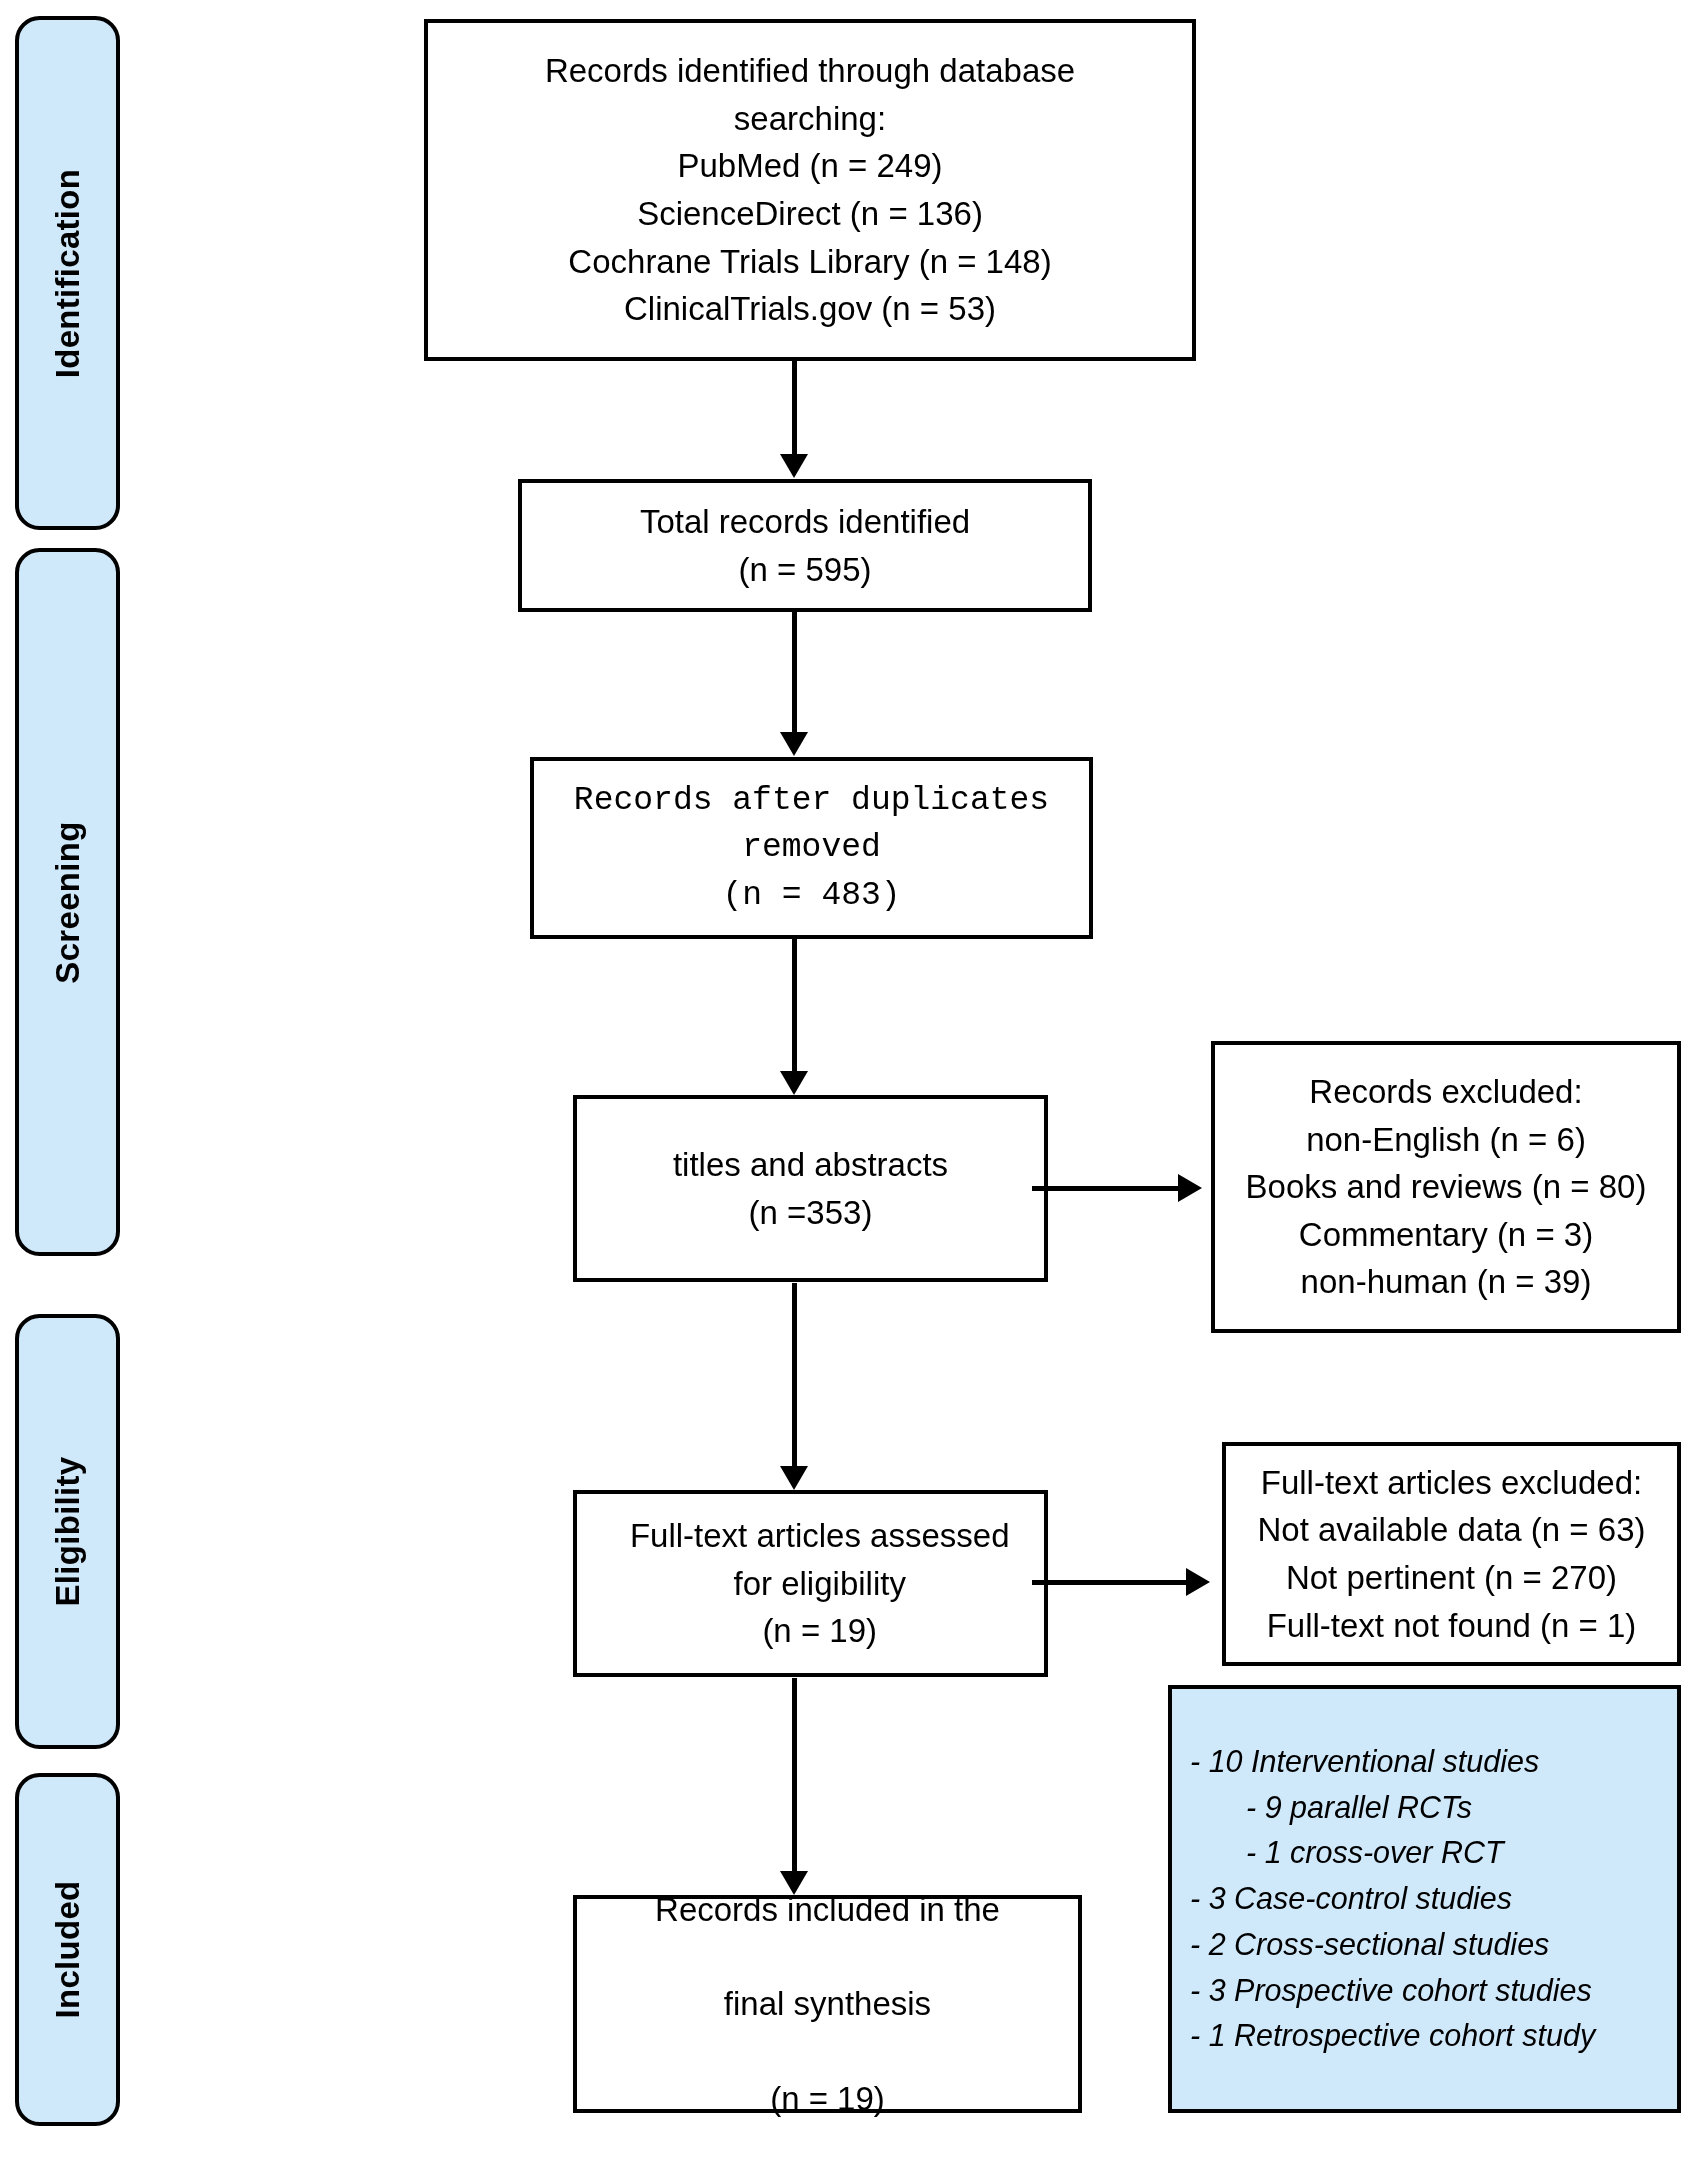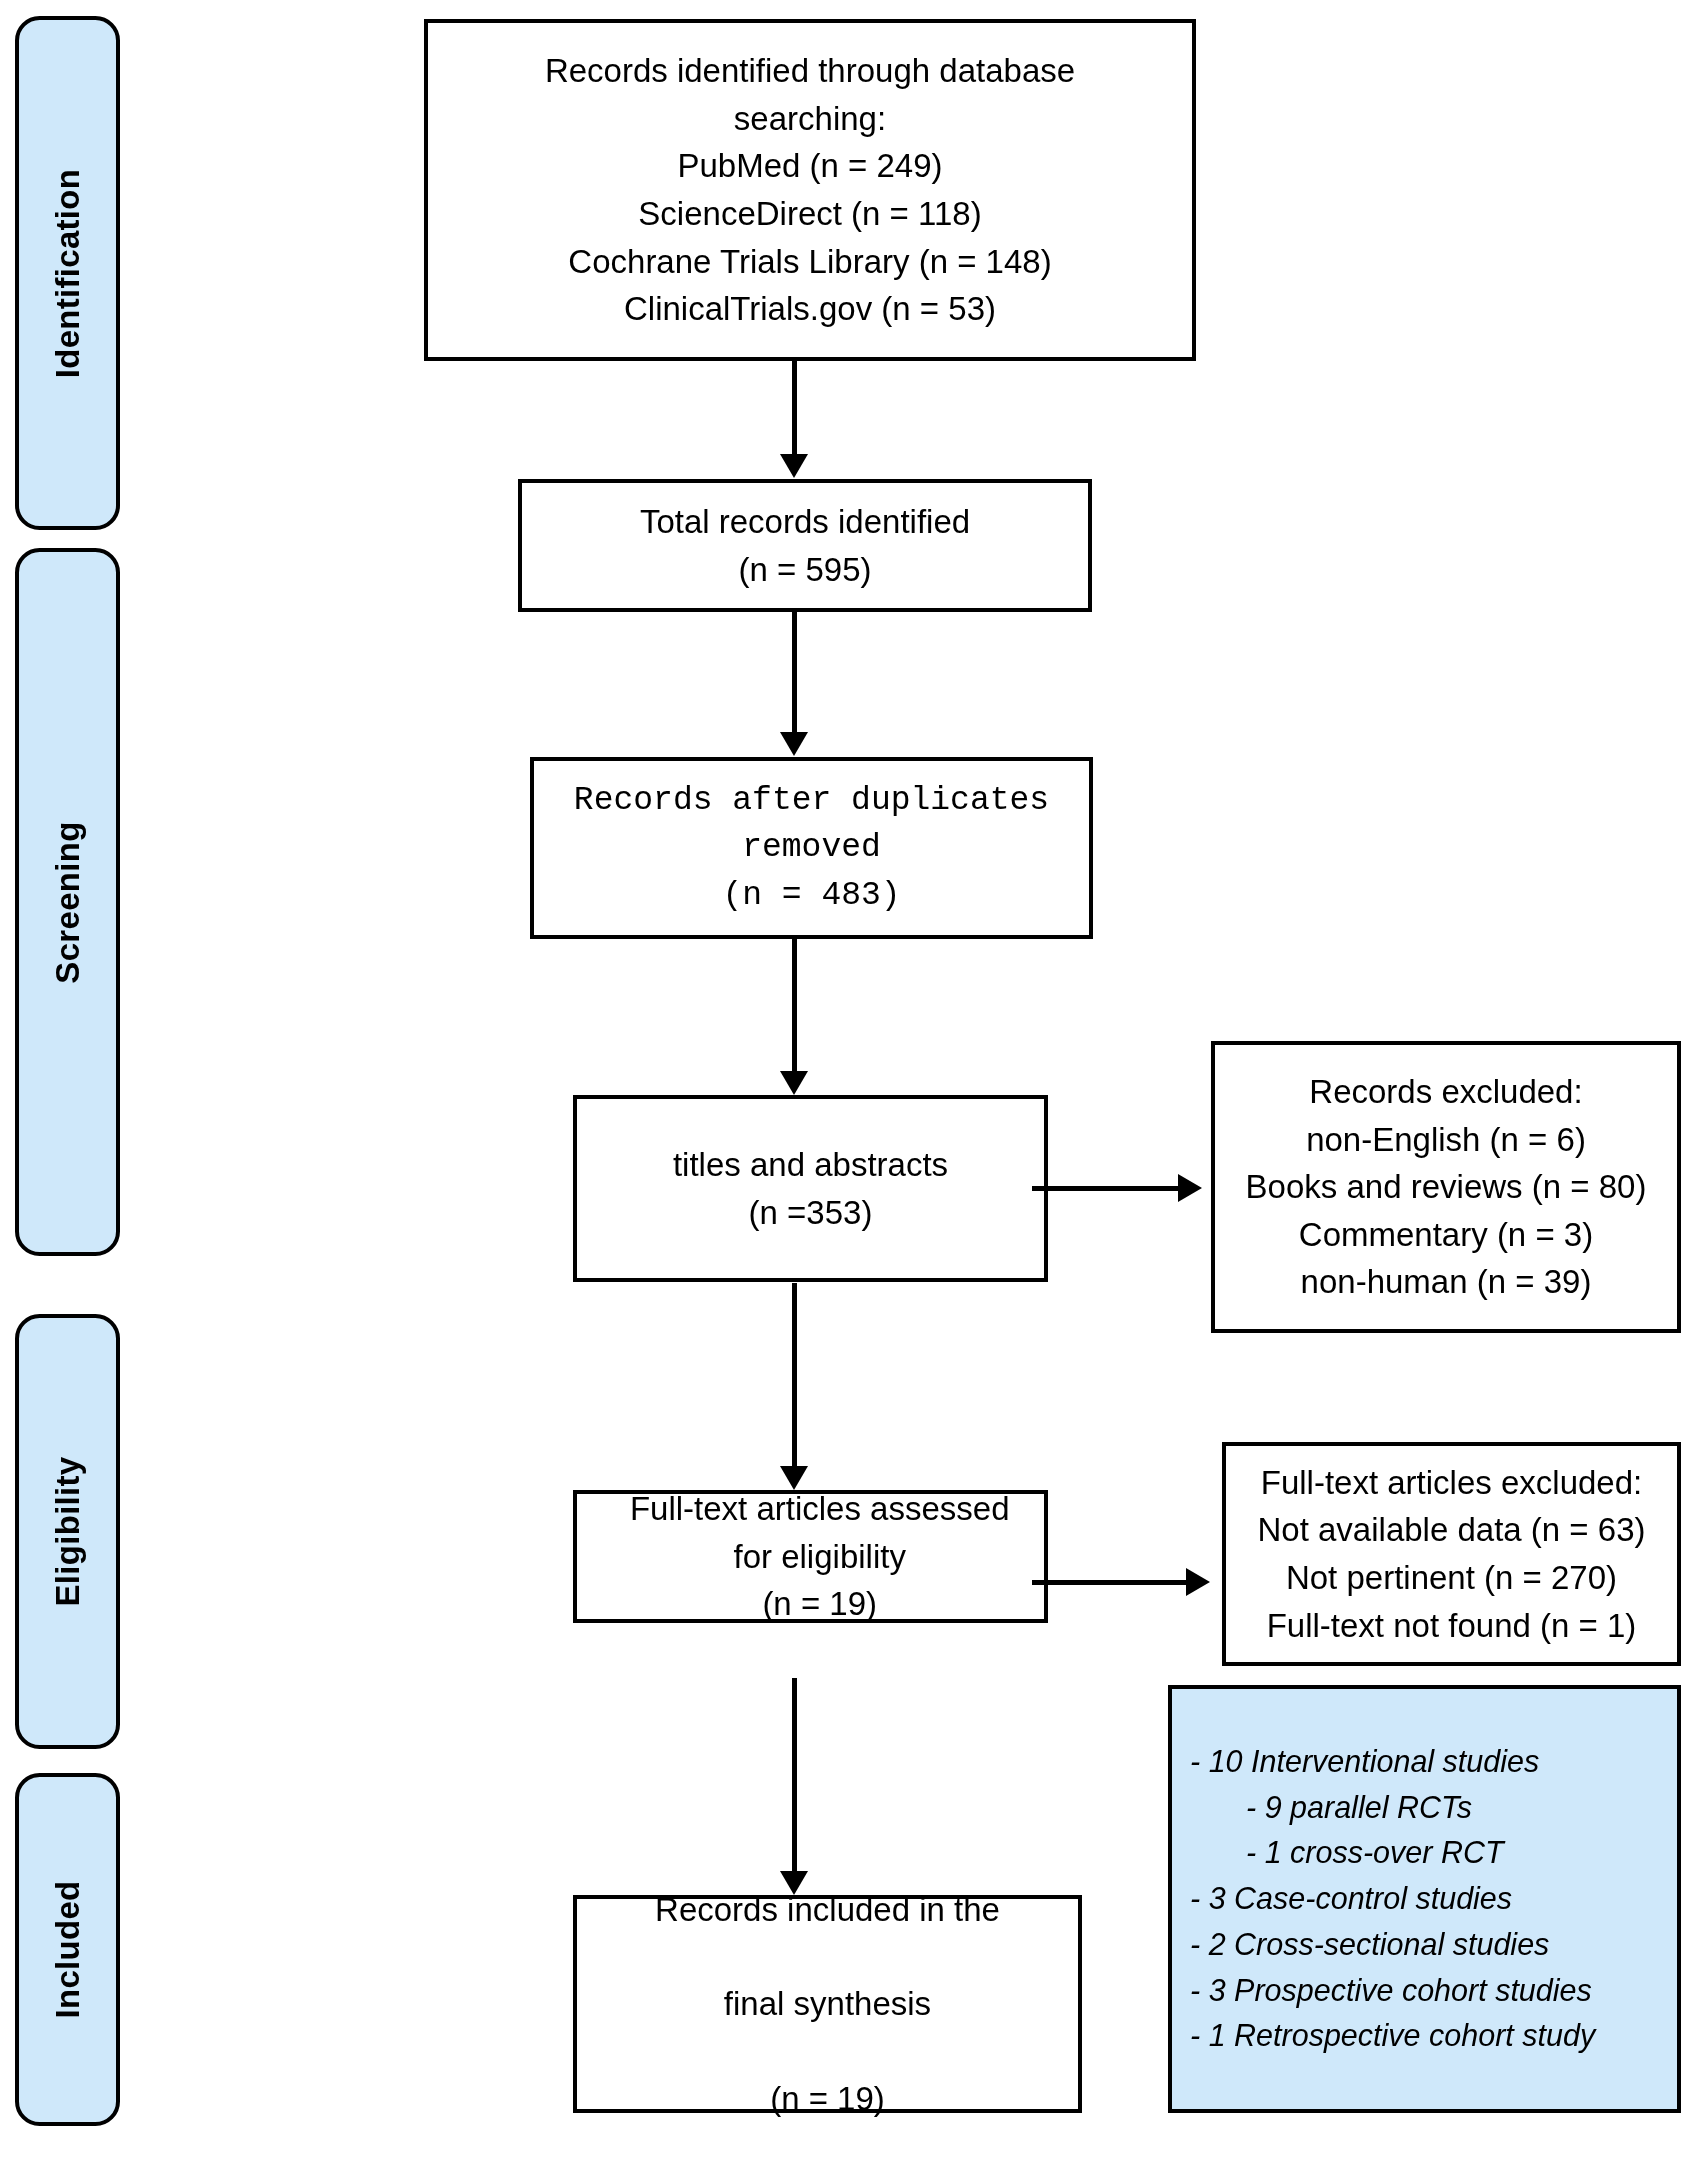--- a/index.html
+++ b/index.html
@@ -122,21 +122,21 @@
   </div>
 
   <div class="stage-tab" style="left:15px; top:1773px; width:105px; height:353px;">
     <span class="stage-label">Included</span>
   </div>
 
   <div class="flow-box" style="left:408px; top:19px; width:772px; height:342px;">
     <span class="line">Records identified through database</span>
     <span class="line">searching:</span>
     <span class="line">PubMed (n = 249)</span>
-    <span class="line">ScienceDirect (n = 118)</span>
+    <span class="line">ScienceDirect (n = 136)</span>
     <span class="line">Cochrane Trials Library (n = 148)</span>
     <span class="line">ClinicalTrials.gov (n = 53)</span>
   </div>
 
   <div class="v-line" style="left:792px; top:361px; width:4.8px; height:95px;"></div>
   <div class="arrow-down" style="left:780px; top:454px;"></div>
 
   <div class="flow-box" style="left:502px; top:479px; width:574px; height:133px;">
     <span class="line">Total records identified</span>
     <span class="line">(n = 595)</span>
@@ -166,21 +166,21 @@
     <span class="line">Records excluded:</span>
     <span class="line">non-English (n = 6)</span>
     <span class="line">Books and reviews (n = 80)</span>
     <span class="line">Commentary (n = 3)</span>
     <span class="line">non-human (n = 39)</span>
   </div>
 
   <div class="v-line" style="left:792px; top:1283px; width:4.8px; height:185px;"></div>
   <div class="arrow-down" style="left:780px; top:1466px;"></div>
 
-  <div class="flow-box" style="left:557px; top:1490px; width:475px; height:133px;padding-left:28px;">
+  <div class="flow-box" style="left:557px; top:1490px; width:475px; height:187px;padding-left:28px;">
     <span class="line">Full-text articles assessed</span>
     <span class="line">for eligibility</span>
     <span class="line">(n = 19)</span>
   </div>
 
   <div class="h-line" style="left:1032px; top:1580px; width:161px; height:4.8px;"></div>
   <div class="arrow-right" style="left:1186px; top:1568px;"></div>
 
   <div class="flow-box" style="left:1206px; top:1442px; width:459px; height:224px;">
     <span class="line">Full-text articles excluded:</span>

